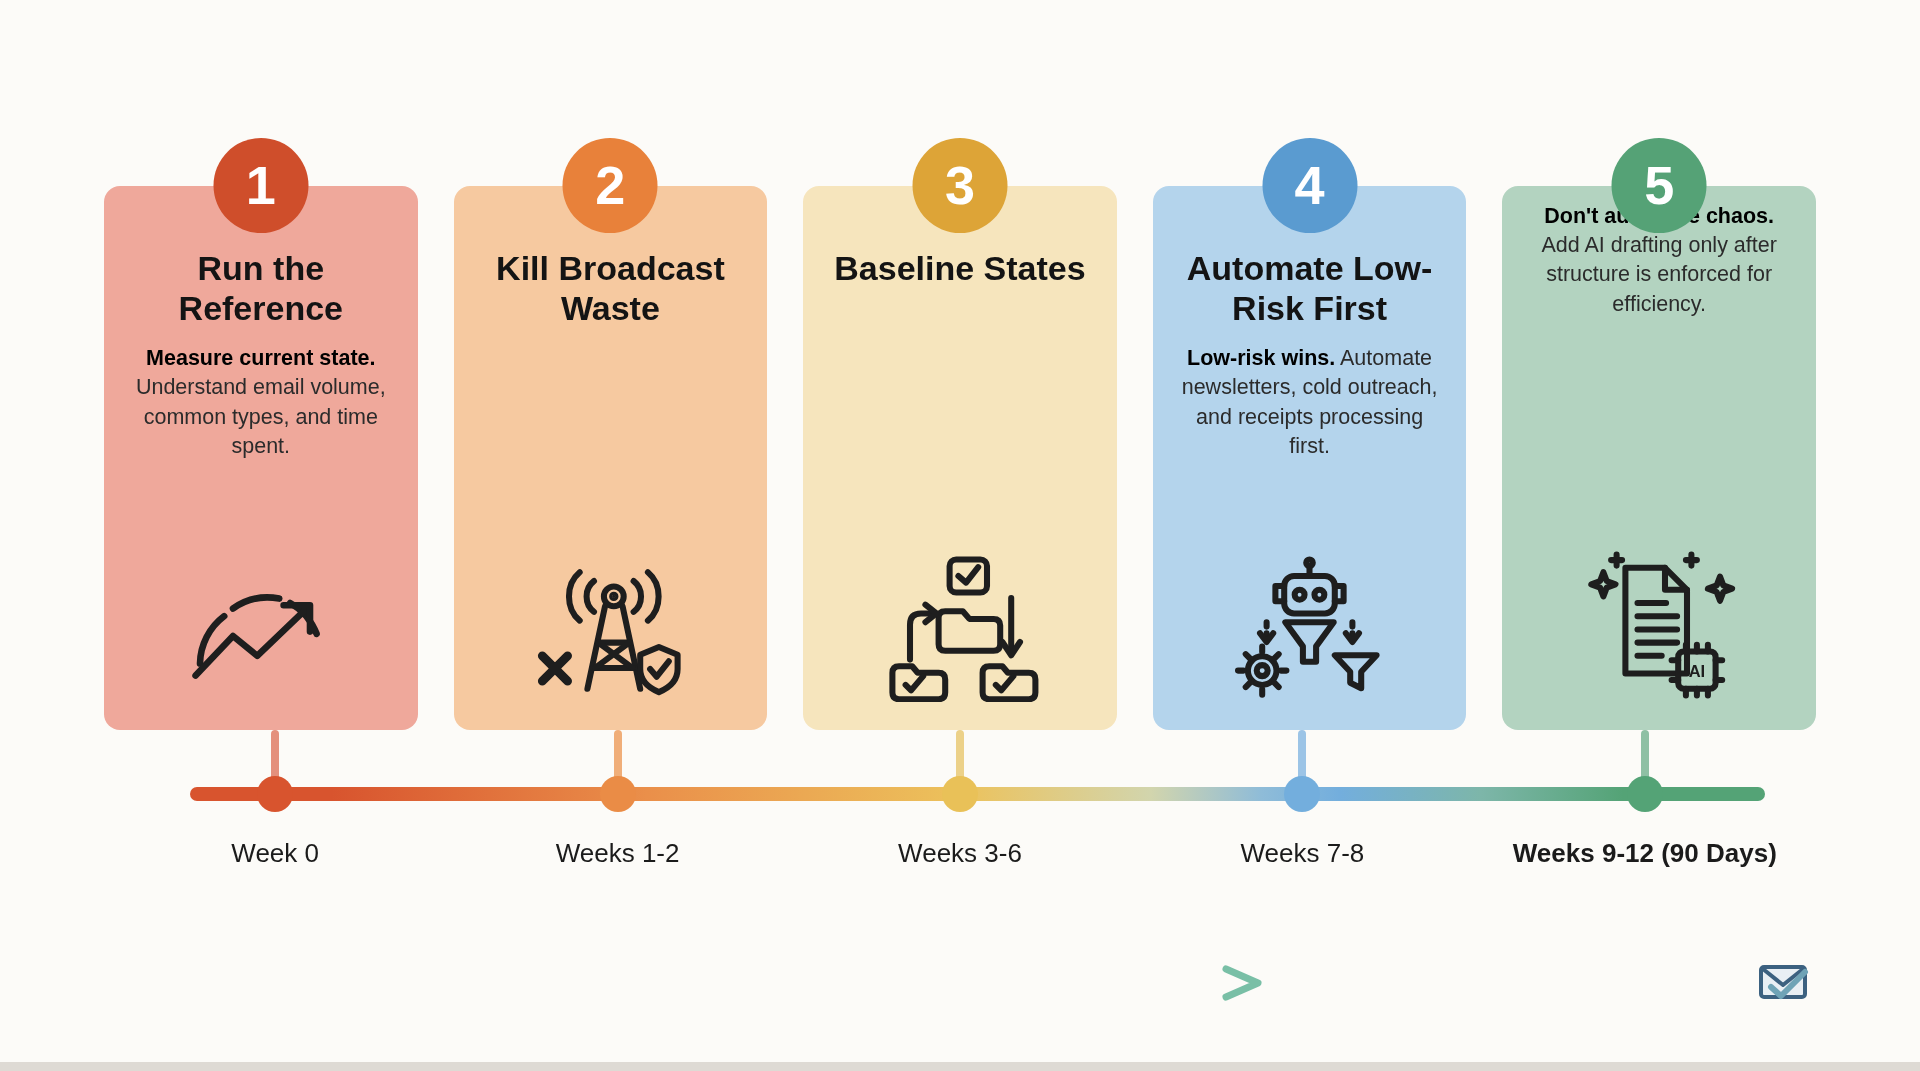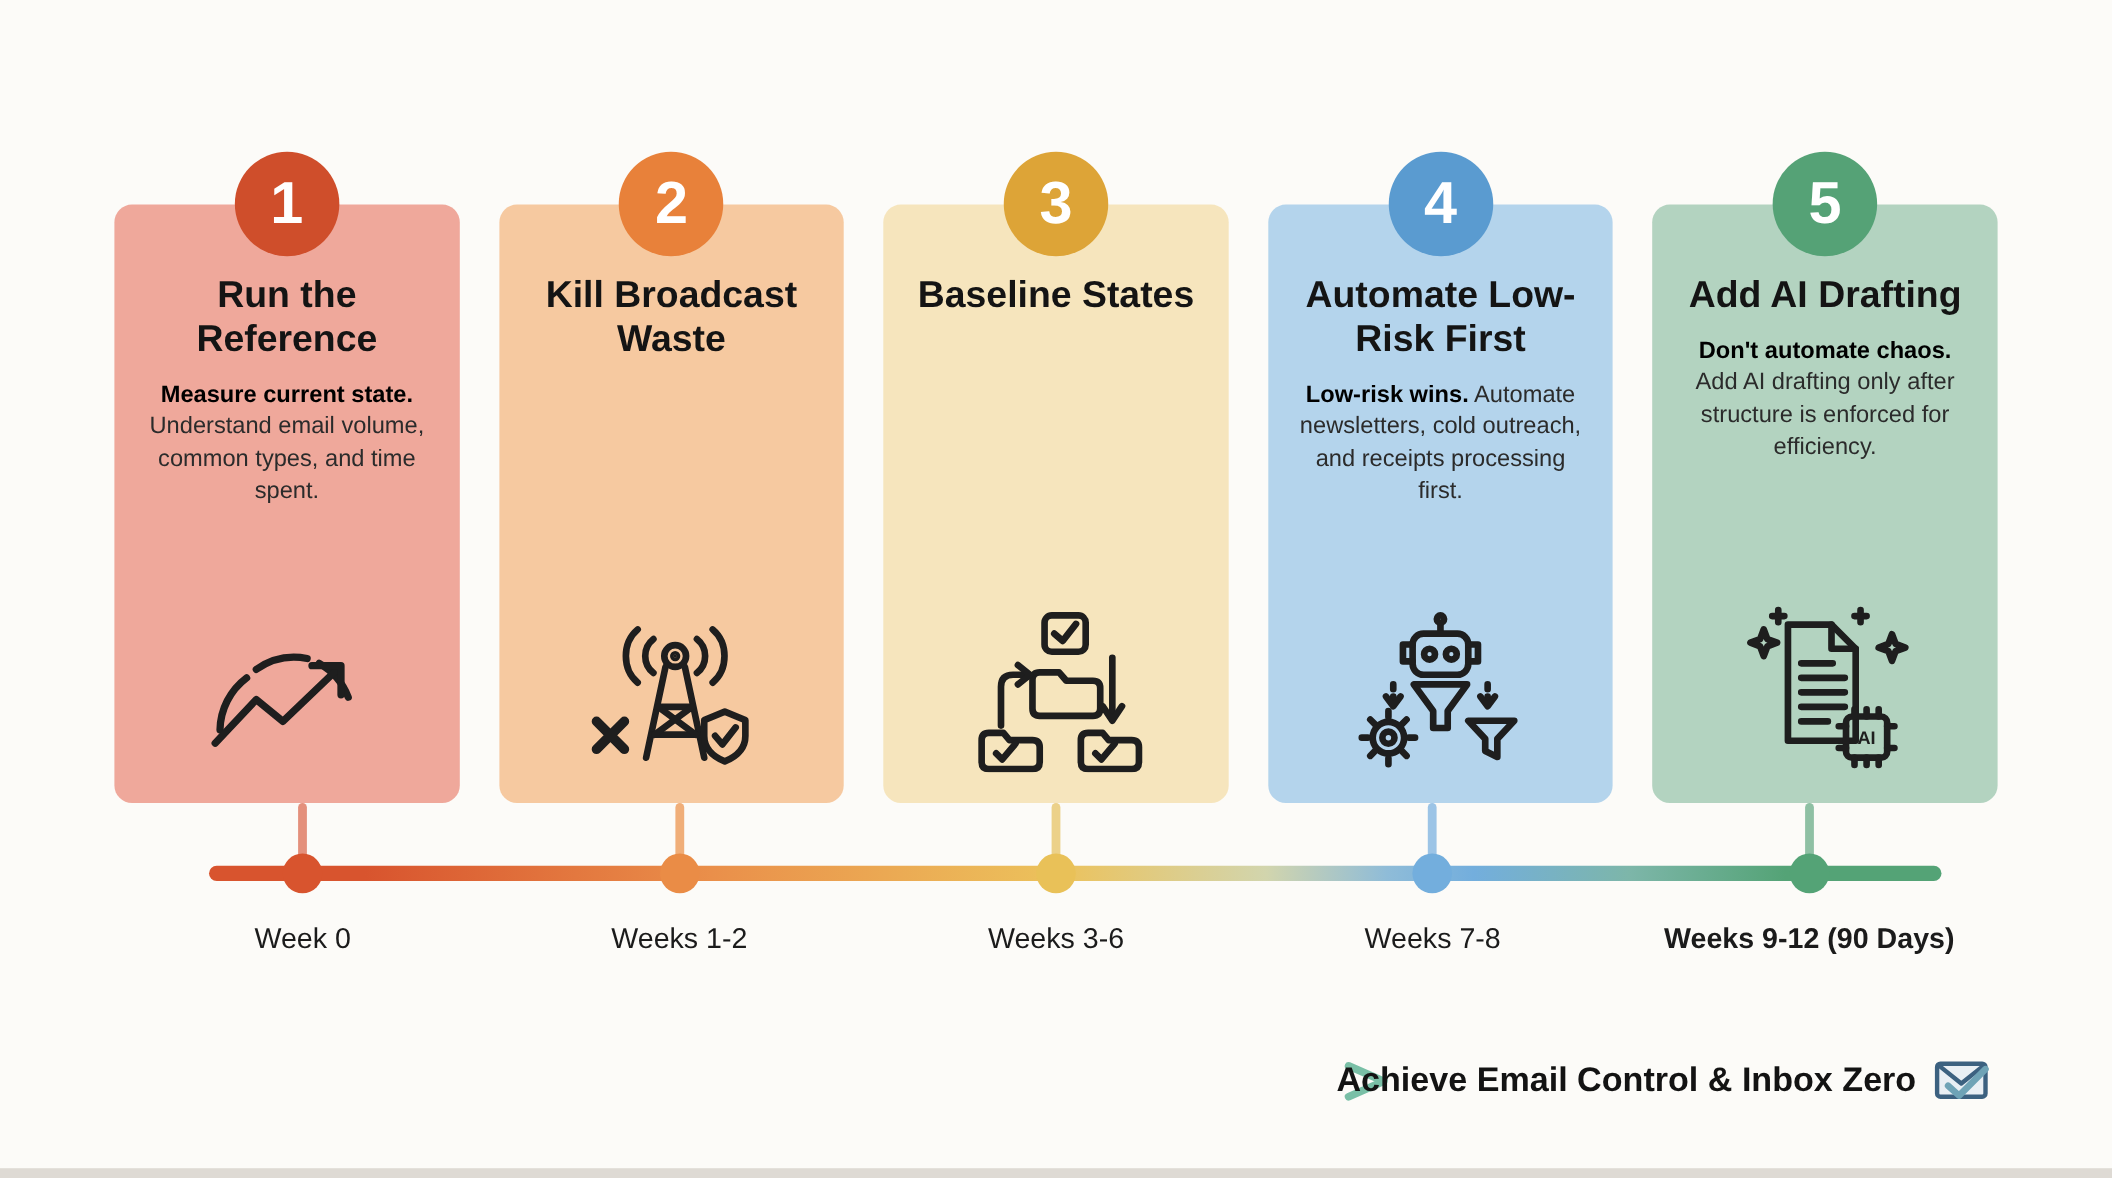--- a/index.html
+++ b/index.html
@@ -181,21 +181,20 @@
             <circle cx="32" cy="106" r="5"></circle>
             <path d="M32 89 v-5 M32 123 v5 M15 106 h-5 M49 106 h5 M21 95 l-4 -4 M43 95 l4 -4 M21 117 l-4 4 M43 117 l4 4"></path>
             <path d="M98 92 h38 l-14 15 v15 l-10 -5 v-10 z"></path>
           </g>
         </svg>
       </div>
     </div>
 
     <div class="card card-5">
       <div class="badge">5</div>
-      <h2 class="card-title">Add AI Drafting</h2>
       <p class="card-desc"><strong class="lead">Don't automate chaos.</strong> <span>Add AI drafting only after structure is enforced for efficiency.</span></p>
       <div class="icon-wrap">
         <svg viewBox="0 0 150 140">
           <g fill="none" stroke="#1e1e1e" stroke-width="5.5" stroke-linecap="round" stroke-linejoin="round">
             <path d="M44 18 h36 l20 20 v76 h-56 z"></path>
             <path d="M80 18 v20 h20"></path>
             <path d="M55 50 h26 M55 62 h36 M55 74 h36 M55 86 h36 M55 98 h22"></path>
             <rect x="92" y="94" width="34" height="34" rx="5"></rect>
             <path d="M99 94 v-6 M109 94 v-6 M119 94 v-6 M99 128 v6 M109 128 v6 M119 128 v6 M92 102 h-6 M92 120 h-6 M126 102 h6 M126 120 h6"></path>
             <text x="109" y="117" font-size="15" font-weight="bold" fill="#1e1e1e" stroke="none" text-anchor="middle" font-family="Liberation Sans, sans-serif">AI</text>
@@ -239,21 +238,20 @@
           <stop offset="0" stop-color="#d8542e"></stop>
           <stop offset="0.28" stop-color="#ea8f4a"></stop>
           <stop offset="0.5" stop-color="#ecc25c"></stop>
           <stop offset="0.75" stop-color="#a5cdb8"></stop>
           <stop offset="1" stop-color="#79bfa6"></stop>
         </linearGradient>
       </defs>
       <line x1="8" y1="22" x2="1126" y2="22" stroke="url(#arrowGrad)" stroke-width="7" stroke-linecap="round"></line>
       <path d="M1122 8 L1154 22 L1122 36" fill="none" stroke="#79bfa6" stroke-width="7" stroke-linecap="round" stroke-linejoin="round"></path>
     </svg>
-    <div class="footer-goal">Achieve Email Control &amp; Inbox Zero</div>
     <svg class="inbox-icon" viewBox="0 0 52 46">
       <g stroke-linecap="round" stroke-linejoin="round" fill="none">
         <rect x="3" y="8" width="44" height="30" rx="3" fill="#e9eff4" stroke="#3c6180" stroke-width="4"></rect>
         <path d="M5 10 L25 26 L45 10" stroke="#3c6180" stroke-width="4"></path>
         <path d="M13 28 L23 37 L47 13" stroke="#6fa3b6" stroke-width="6"></path>
       </g>
     </svg>
   </div>
 
   <div class="bottom-strip"></div>

